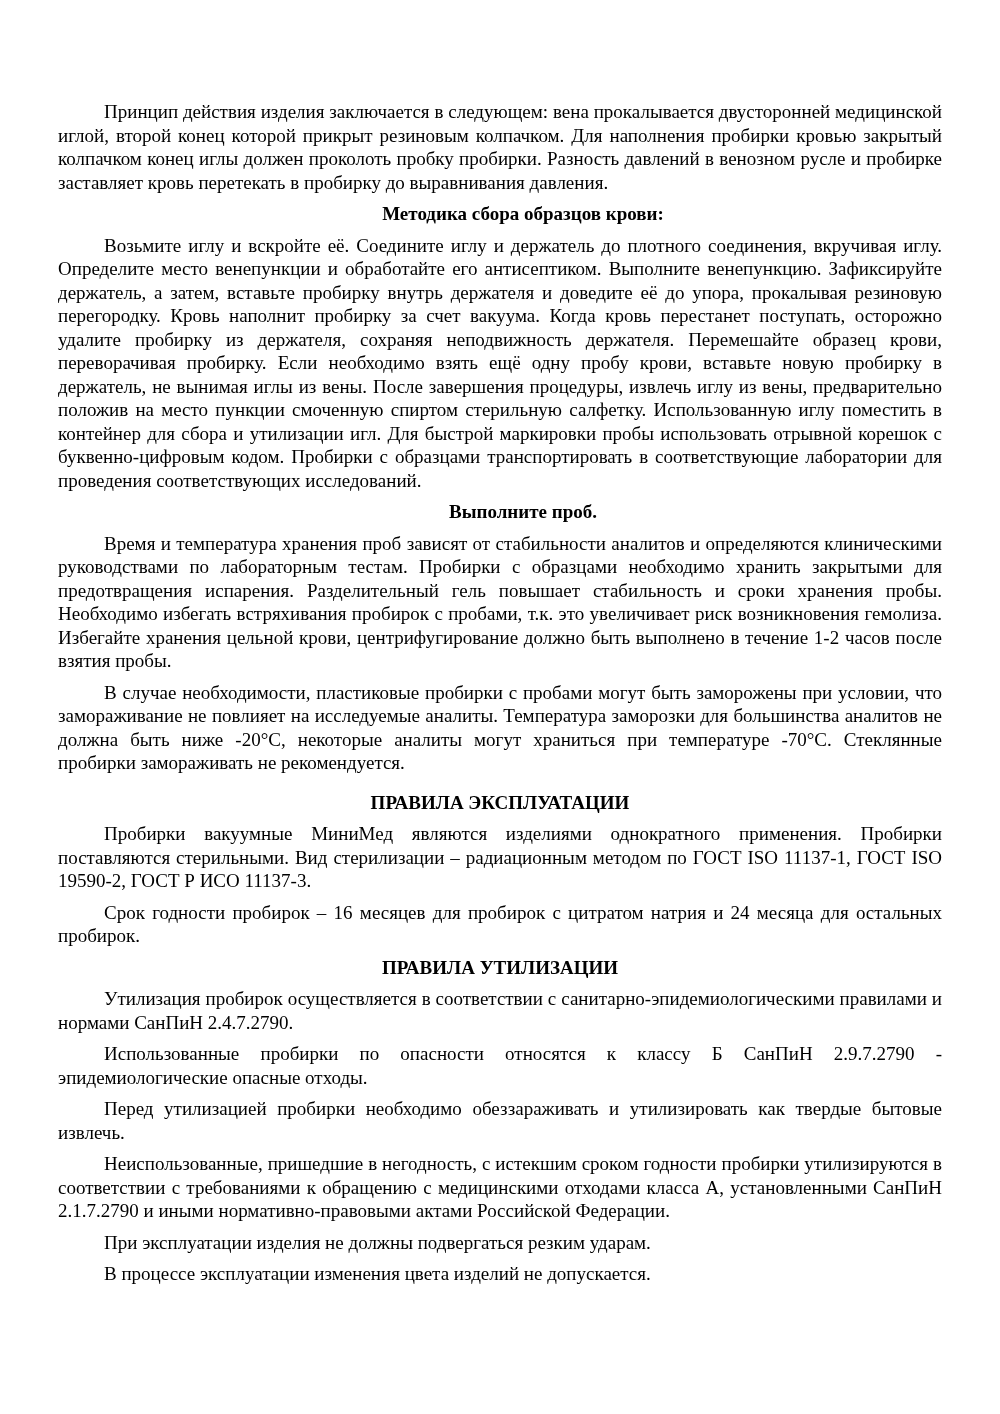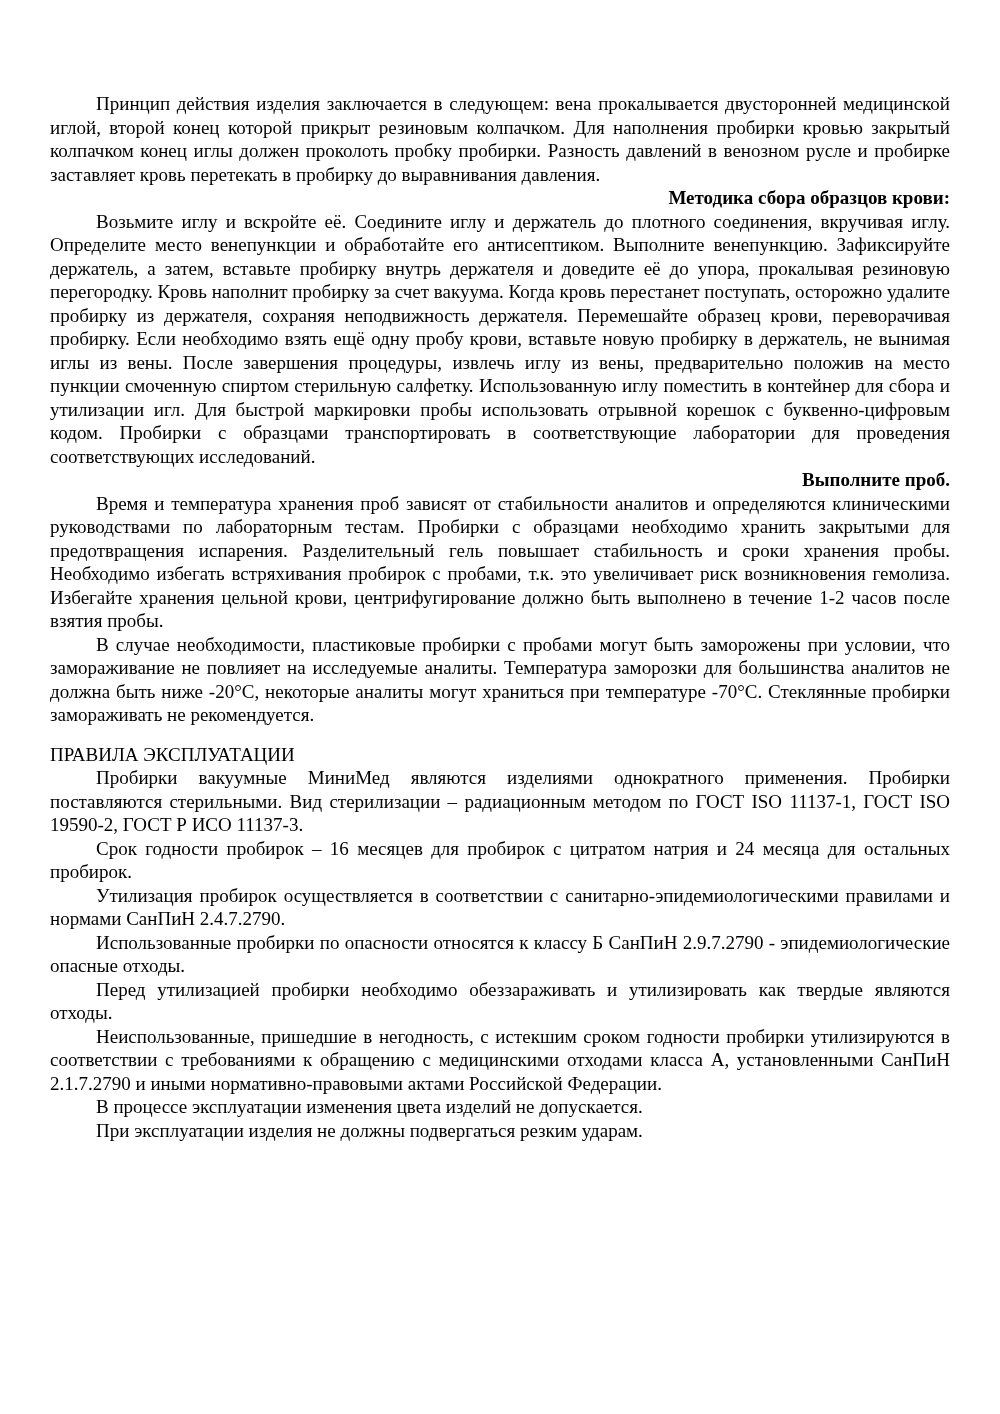--- a/index.html
+++ b/index.html
@@ -19,54 +19,55 @@
     height: 1414px;
     padding: 92px 50px 0 50px;
     background: #ffffff;
     overflow: hidden;
   }
   .doc-body {
     font-size: 19px;
     line-height: 23.5px;
   }
   .block {
-    margin: 0;
+    margin: 8px;
     padding: 0;
   }
   .p {
     text-align: justify;
     text-indent: 46px;
   }
   .h-left {
     font-weight: bold;
-    text-align: right;
+    text-align: center;
     text-indent: 46px;
   }
   .h-center {
-    font-weight: normal;
-    text-align: left;
+    font-weight: bold;
+    text-align: center;
   }
   .gap-before {
     margin-top: 16px;
   }
 </style>
 </head>
 <body>
 
 <div class="page">
   <div class="doc-body">
       <p class="block p">Принцип действия изделия заключается в следующем: вена прокалывается двусторонней медицинской иглой, второй конец которой прикрыт резиновым колпачком. Для наполнения пробирки кровью закрытый колпачком конец иглы должен проколоть пробку пробирки. Разность давлений в венозном русле и пробирке заставляет кровь перетекать в пробирку до выравнивания давления.</p>
       <div class="block h-left">Методика сбора образцов крови:</div>
       <p class="block p">Возьмите иглу и вскройте её. Соедините иглу и держатель до плотного соединения, вкручивая иглу. Определите место венепункции и обработайте его антисептиком. Выполните венепункцию. Зафиксируйте держатель, а затем, вставьте пробирку внутрь держателя и доведите её до упора, прокалывая резиновую перегородку. Кровь наполнит пробирку за счет вакуума. Когда кровь перестанет поступать, осторожно удалите пробирку из держателя, сохраняя неподвижность держателя. Перемешайте образец крови, переворачивая пробирку. Если необходимо взять ещё одну пробу крови, вставьте новую пробирку в держатель, не вынимая иглы из вены. После завершения процедуры, извлечь иглу из вены, предварительно положив на место пункции смоченную спиртом стерильную салфетку. Использованную иглу поместить в контейнер для сбора и утилизации игл. Для быстрой маркировки пробы использовать отрывной корешок с буквенно-цифровым кодом. Пробирки с образцами транспортировать в соответствующие лаборатории для проведения соответствующих исследований.</p>
       <div class="block h-left">Выполните проб.</div>
       <p class="block p">Время и температура хранения проб зависят от стабильности аналитов и определяются клиническими руководствами по лабораторным тестам. Пробирки с образцами необходимо хранить закрытыми для предотвращения испарения. Разделительный гель повышает стабильность и сроки хранения пробы. Необходимо избегать встряхивания пробирок с пробами, т.к. это увеличивает риск возникновения гемолиза. Избегайте хранения цельной крови, центрифугирование должно быть выполнено в течение 1-2 часов после взятия пробы.</p>
       <p class="block p">В случае необходимости, пластиковые пробирки с пробами могут быть заморожены при условии, что замораживание не повлияет на исследуемые аналиты. Температура заморозки для большинства аналитов не должна быть ниже -20°С, некоторые аналиты могут храниться при температуре -70°С. Стеклянные пробирки замораживать не рекомендуется.</p>
       <div class="block h-center gap-before">ПРАВИЛА ЭКСПЛУАТАЦИИ</div>
       <p class="block p">Пробирки вакуумные МиниМед являются изделиями однократного применения. Пробирки поставляются стерильными. Вид стерилизации – радиационным методом по ГОСТ ISO 11137-1, ГОСТ ISO 19590-2, ГОСТ Р ИСО 11137-3.</p>
       <p class="block p">Срок годности пробирок – 16 месяцев для пробирок с цитратом натрия и 24 месяца для остальных пробирок.</p>
+      <div class="block h-center">ПРАВИЛА УТИЛИЗАЦИИ</div>
       <p class="block p">Утилизация пробирок осуществляется в соответствии с санитарно-эпидемиологическими правилами и нормами СанПиН 2.4.7.2790.</p>
       <p class="block p">Использованные пробирки по опасности относятся к классу Б СанПиН 2.9.7.2790 - эпидемиологические опасные отходы.</p>
-      <p class="block p">Перед утилизацией пробирки необходимо обеззараживать и утилизировать как твердые являются отходы.</p>
+      <p class="block p">Перед утилизацией пробирки необходимо обеззараживать и утилизировать как твердые бытовые извлечь.</p>
       <p class="block p">Неиспользованные, пришедшие в негодность, с истекшим сроком годности пробирки утилизируются в соответствии с требованиями к обращению с медицинскими отходами класса А, установленными СанПиН 2.1.7.2790 и иными нормативно-правовыми актами Российской Федерации.</p>
+      <p class="block p">При эксплуатации изделия не должны подвергаться резким ударам.</p>
       <p class="block p">В процессе эксплуатации изменения цвета изделий не допускается.</p>
-      <p class="block p">При эксплуатации изделия не должны подвергаться резким ударам.</p>
     </div>
 </div>
 
 </body></html>

